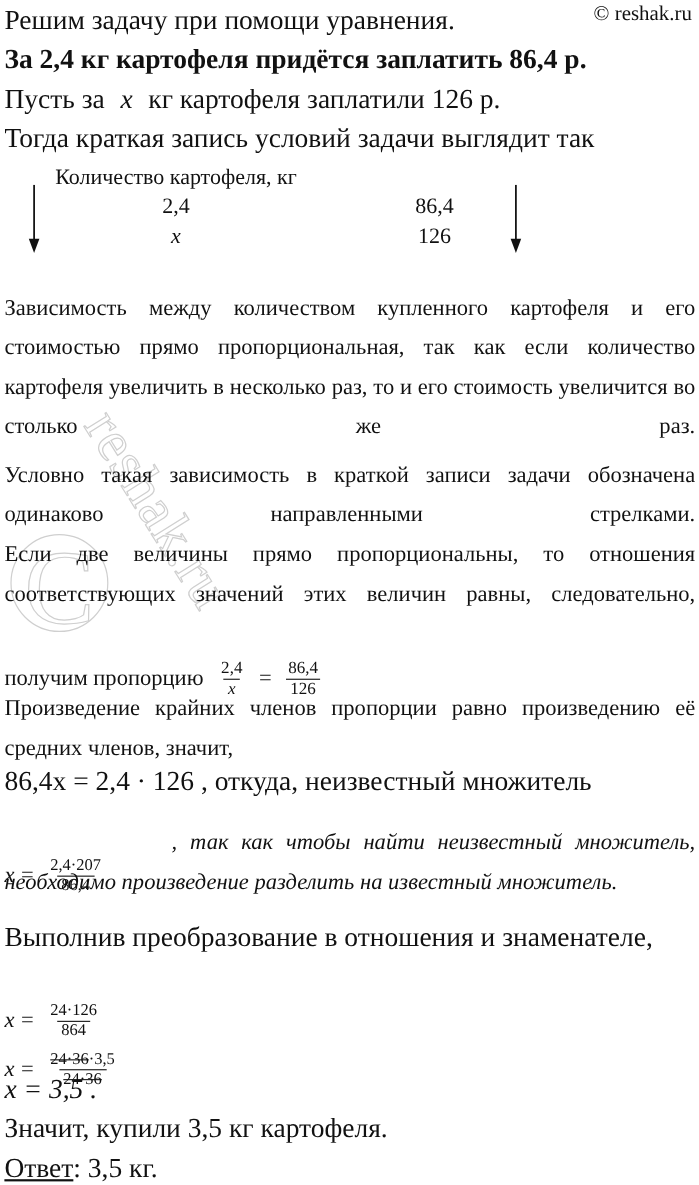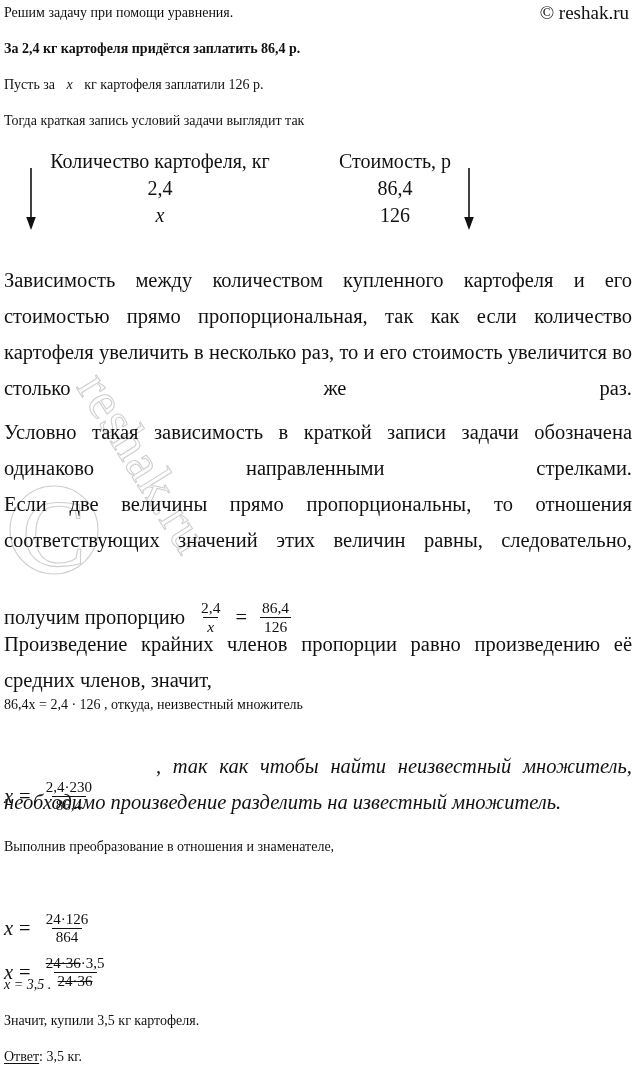--- a/index.html
+++ b/index.html
@@ -53,21 +53,21 @@
   
   #page {
     position: relative;
     z-index: 2;
     padding: 0;
   }
 
   .line {
     position: absolute;
     left: 4px;
-    font-size: 14px;
+    font-size: 25px;
     line-height: 1.05;
     white-space: nowrap;
   }
 
   .para {
     position: absolute;
     left: 4px;
     width: 628px;
     font-size: 20.5px;
     line-height: 36px;
@@ -203,21 +203,20 @@
     </div>
 
     <div class="arrow" id="arrow-right">
       <svg width="14" height="64" viewBox="0 0 14 64">
         <line x1="7" y1="0" x2="7" y2="52" stroke="#111" stroke-width="1.6"></line>
         <polygon points="7,62 2.2,49 11.8,49" fill="#111"></polygon>
       </svg>
     </div>
 
     <div class="bcol" id="bhead-qty">Количество картофеля, кг</div>
-    <div class="bcol" id="bhead-cost">Стоимость, р</div>
 
     <div class="brow" id="bqty-1">2,4</div>
     <div class="brow" id="bcost-1">86,4</div>
 
     <div class="brow mathvar" id="bqty-2">x</div>
     <div class="brow" id="bcost-2">126</div>
   </div>
 
   <div class="para j-all" style="top:262px;">Зависимость между количеством купленного картофеля и его стоимостью прямо пропорциональная, так как если количество картофеля увеличить в несколько раз, то и его стоимость увеличится во столько же раз.</div>
 
@@ -241,21 +240,21 @@
   <div class="para" style="top:626px;">Произведение крайних членов пропорции равно произведению её средних членов, значит,</div>
 
   <div class="line" style="top:698px;">
     <span>86,4x = 2,4 · 126 , откуда, неизвестный множитель</span>
   </div>
 
   <div class="eqline" style="top:746px;">
     <span class="mathvar">x</span>
     <span class="eq-sym">=</span>
     <span class="frac">
-      <span class="num">2,4·230</span>
+      <span class="num">2,4·207</span>
       <span class="den">86,4</span>
     </span>
   </div>
   <div class="mixed" style="top:748px; text-indent:152px;font-style:italic;">, так как чтобы найти неизвестный множитель, необходимо произведение разделить на известный множитель.</div>
 
   <div class="line" style="top:840px;">Выполнив преобразование в отношения и знаменателе,</div>
 
   <div class="eqline" style="top:878px;">
     <span class="mathvar">x</span>
     <span class="eq-sym">=</span>

